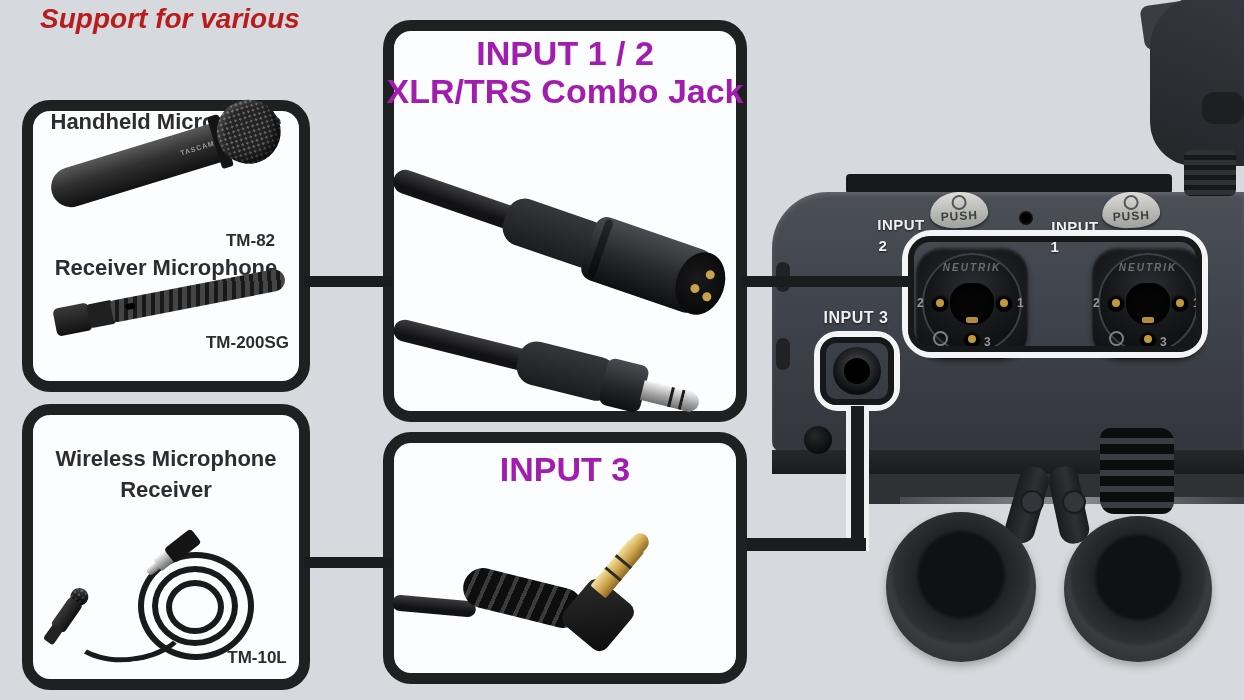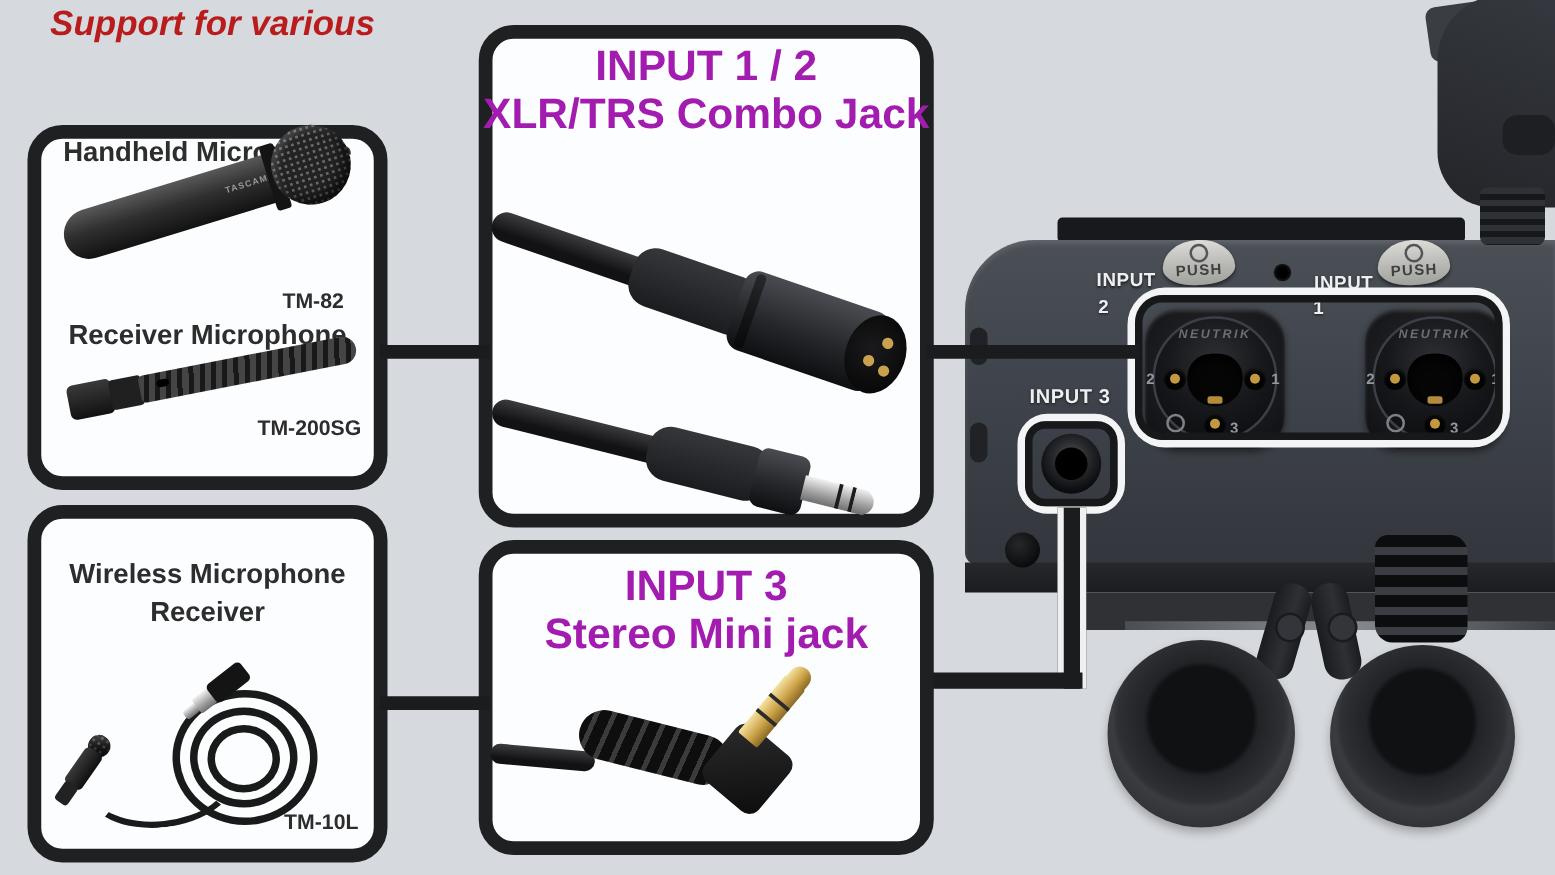--- a/index.html
+++ b/index.html
@@ -142,21 +142,20 @@
     <div class="cable" style="left:0;top:17px;width:150px;height:22px;"></div>
     <div class="boot" style="left:128px;top:6px;width:100px;height:44px;"></div>
     <div class="barrel" style="left:216px;top:4px;width:42px;height:48px;border-radius:8px;"></div>
     <div class="abs metal" style="left:256px;top:18px;width:52px;height:20px;"></div>
     <div class="abs" style="left:284px;top:18px;width:3px;height:20px;background:#1c1c1c;"></div>
     <div class="abs" style="left:295px;top:18px;width:3px;height:20px;background:#1c1c1c;"></div>
     <div class="abs metal" style="left:298px;top:18px;width:16px;height:20px;border-radius:0 10px 10px 0;"></div>
   </div>
 
   <div class="box-title big" style="left:383px;top:450px;width:364px;">INPUT 3</div>
-  <div class="box-title big" style="left:383px;top:488px;width:364px;">Stereo Mini jack</div>
 
   <div class="abs" style="left:392px;top:520px;width:350px;height:155px;z-index:4;">
     <div class="cable" style="left:0;top:78px;width:84px;height:16px;transform:rotate(5deg);"></div>
     <div class="abs" style="left:70px;top:58px;width:122px;height:40px;transform:rotate(14deg);border-radius:22px;background:repeating-linear-gradient(100deg,#0e0e0e 0 9px,#3b3b3b 9px 13px);"></div>
     <div class="abs" style="left:178px;top:66px;width:56px;height:58px;background:linear-gradient(135deg,#2c2c2c,#0c0c0c);border-radius:10px;transform:rotate(40deg);"></div>
     <div class="rot" style="left:206px;top:62px;width:76px;height:20px;transform:rotate(-50deg);">
       <div class="abs goldshaft" style="left:0;top:0;width:60px;height:20px;border-radius:2px;"></div>
       <div class="abs" style="left:22px;top:0;width:3px;height:20px;background:#2b2b2b;"></div>
       <div class="abs" style="left:38px;top:0;width:3px;height:20px;background:#2b2b2b;"></div>
       <div class="abs goldshaft" style="left:58px;top:1px;width:16px;height:18px;border-radius:0 10px 10px 0;"></div>

